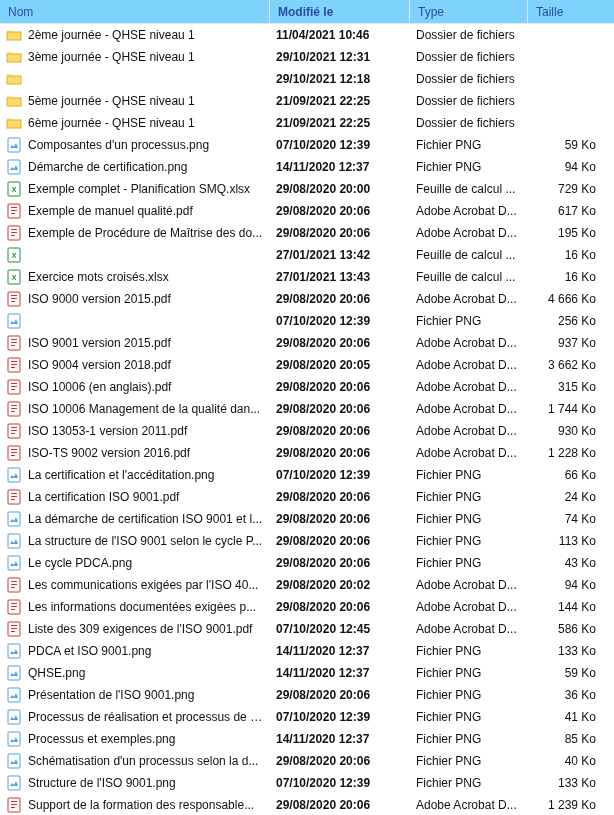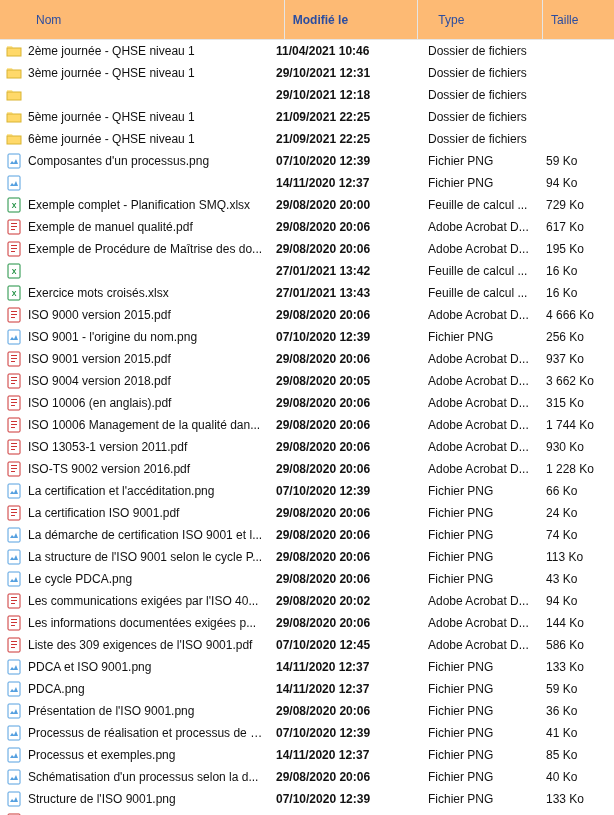--- a/index.html
+++ b/index.html
@@ -1,26 +1,26 @@
 <!DOCTYPE html>
 <html><head>
 <meta charset="utf-8">
 <style>
 * { margin:0; padding:0; box-sizing:border-box; }
 body { font-family:"Segoe UI",Tahoma,sans-serif; font-size:12px; color:#000; background:#fff; width:614px; }
-.header { display:flex; border-bottom:1px solid #e5e5e5; height:40px; align-items:center; background:#fdba74;padding-left:28px; }
+.header { display:flex; border-bottom:1px solid #e5e5e5; height:24px; align-items:center; background:#7dd3fc; }
 .header-cell { color:#2b4da0; padding:4px 8px; position:relative; height:100%; display:flex; align-items:center; border-right:1px solid #e5e5e5; }
 .header-cell:last-child { border-right:none; }
 .rows { }
 .row { display:flex; height:22px; align-items:center; }
 .cell { padding:0 6px; overflow:hidden; white-space:nowrap; text-overflow:ellipsis; color:#111; }
 .col-name { width:270px; display:flex; align-items:center; }
 .col-date { width:140px;font-weight:bold; }
-.col-type { width:118px;margin-left:12px; }
-.col-size { width:74px; text-align:left; }
+.col-type { width:118px; }
+.col-size { width:74px; text-align:right; }
 .icon { width:16px; height:16px; margin-right:6px; flex:0 0 16px; display:inline-flex; align-items:center; justify-content:center; }
 .name-text { overflow:hidden; text-overflow:ellipsis; white-space:nowrap; flex:1; }
 
 .folder svg rect { fill:#ffd96a; stroke:#d9b433; }
 .folder svg path { fill:#ffe79a; }
 .png svg rect { fill:#fff; stroke:#55a0e0; }
 .png svg path { fill:#55a0e0; }
 .pdf svg rect { fill:#fff; stroke:#c33; }
 .pdf svg path { fill:#c33; }
 .xlsx svg rect { fill:#fff; stroke:#1d8f40; }
@@ -121,20 +121,21 @@
       <div class="cell col-size">59 Ko</div>
     </div>
     <div class="row">
       <div class="cell col-name">
         <span class="icon png">
           <svg viewBox="0 0 16 16" width="16" height="16">
             <rect x="2" y="1" width="12" height="14" rx="1"></rect>
             <path d="M4 11l2-3 2 2 2-4 2 5H4z"></path>
           </svg>
         </span>
+        <span class="name-text">Démarche de certification.png</span>
       </div>
       <div class="cell col-date">14/11/2020 12:37</div>
       <div class="cell col-type">Fichier PNG</div>
       <div class="cell col-size">94 Ko</div>
     </div>
     <div class="row">
       <div class="cell col-name">
         <span class="icon xlsx">
           <svg viewBox="0 0 16 16" width="16" height="16">
             <rect x="2" y="1" width="12" height="14" rx="1"></rect>
@@ -217,21 +218,20 @@
       <div class="cell col-size">4 666 Ko</div>
     </div>
     <div class="row">
       <div class="cell col-name">
         <span class="icon png">
           <svg viewBox="0 0 16 16" width="16" height="16">
             <rect x="2" y="1" width="12" height="14" rx="1"></rect>
             <path d="M4 11l2-3 2 2 2-4 2 5H4z"></path>
           </svg>
         </span>
-        <span class="name-text">ISO 9001 - l'origine du nom.png</span>
       </div>
       <div class="cell col-date">07/10/2020 12:39</div>
       <div class="cell col-type">Fichier PNG</div>
       <div class="cell col-size">256 Ko</div>
     </div>
     <div class="row">
       <div class="cell col-name">
         <span class="icon pdf">
           <svg viewBox="0 0 16 16" width="16" height="16">
             <rect x="2" y="1" width="12" height="14" rx="1"></rect>
@@ -441,21 +441,21 @@
       <div class="cell col-size">133 Ko</div>
     </div>
     <div class="row">
       <div class="cell col-name">
         <span class="icon png">
           <svg viewBox="0 0 16 16" width="16" height="16">
             <rect x="2" y="1" width="12" height="14" rx="1"></rect>
             <path d="M4 11l2-3 2 2 2-4 2 5H4z"></path>
           </svg>
         </span>
-        <span class="name-text">PDCA.png</span>
+        <span class="name-text">QHSE.png</span>
       </div>
       <div class="cell col-date">14/11/2020 12:37</div>
       <div class="cell col-type">Fichier PNG</div>
       <div class="cell col-size">59 Ko</div>
     </div>
     <div class="row">
       <div class="cell col-name">
         <span class="icon png">
           <svg viewBox="0 0 16 16" width="16" height="16">
             <rect x="2" y="1" width="12" height="14" rx="1"></rect>

